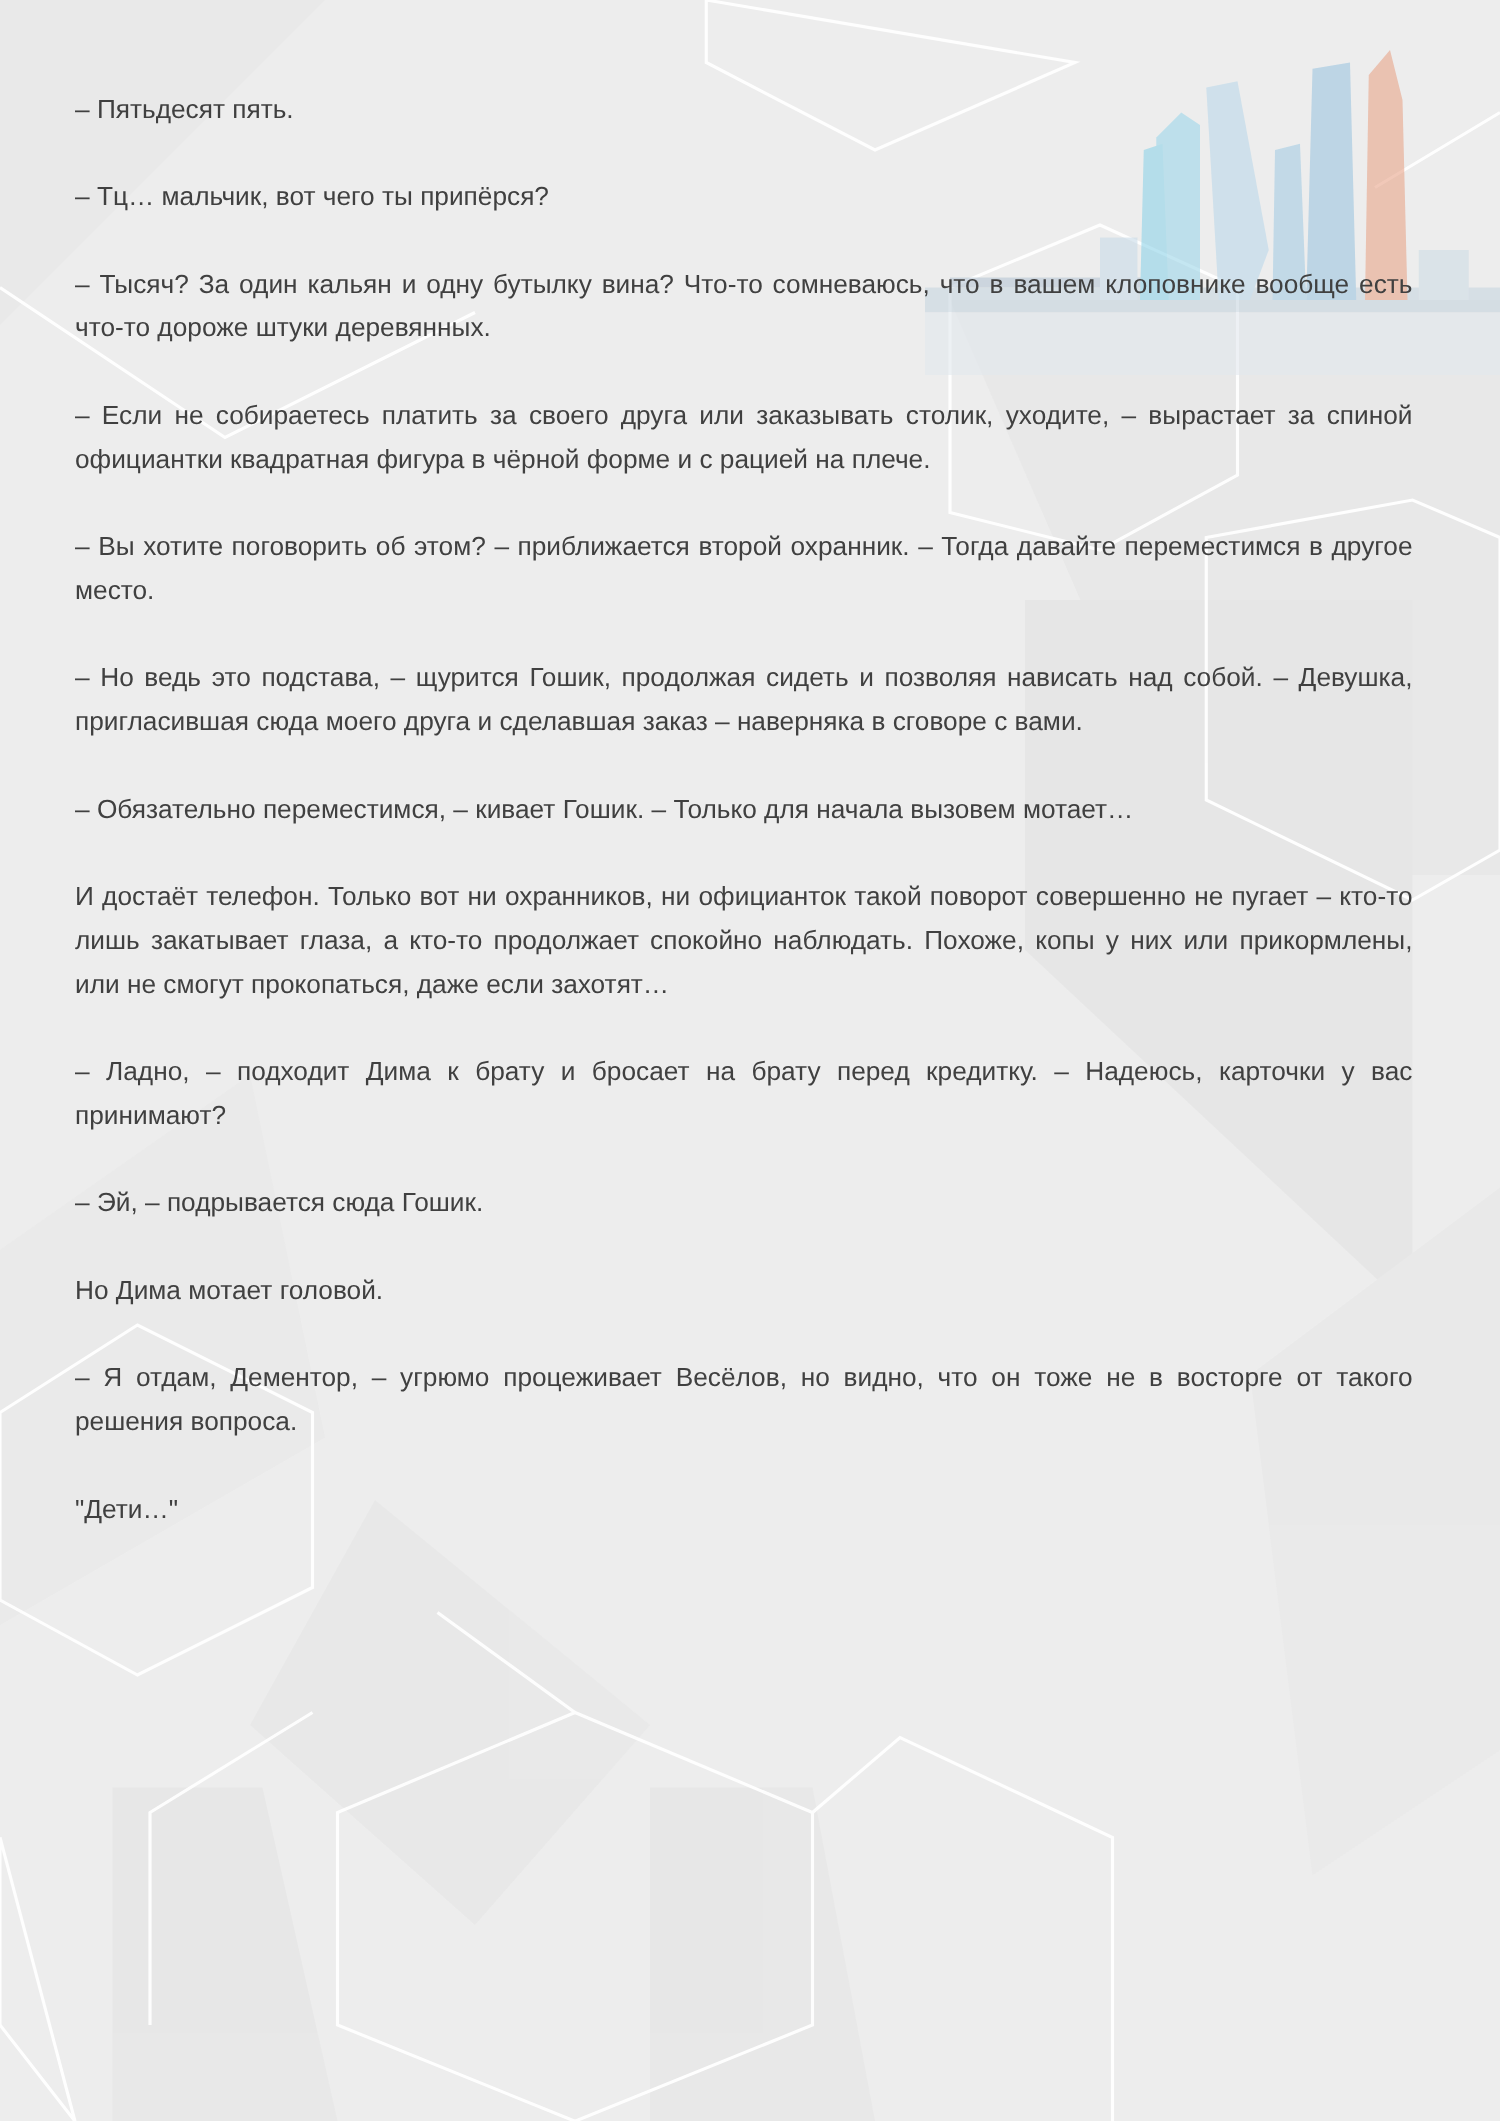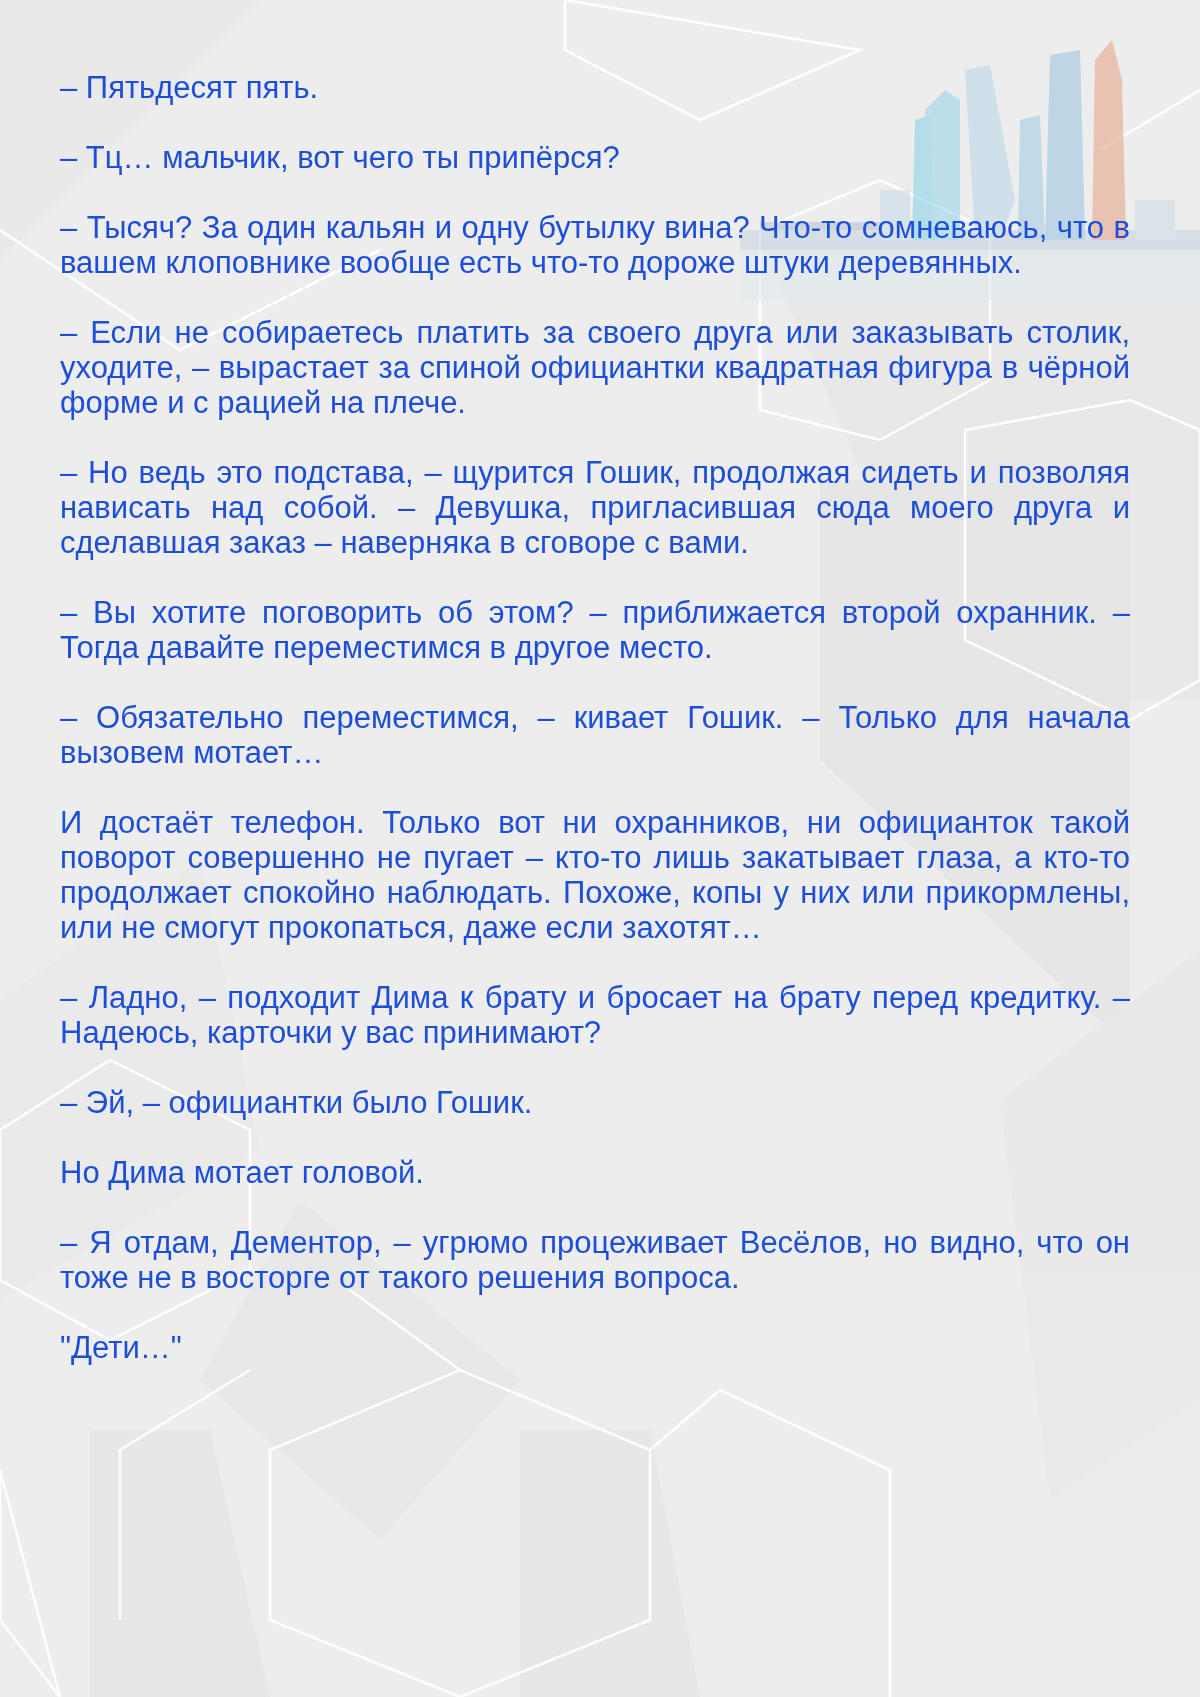--- a/index.html
+++ b/index.html
@@ -18,22 +18,22 @@
     .skyline {
       position: absolute; left: 740px; top: 0; width: 460px; height: 300px;
       z-index: 1; opacity: 0.85;
     }
     .page {
       position: absolute;
       left: 60px;
       top: 70px;
       width: 1070px;
       z-index: 2;
-      color: #1d4ed8;
-      font-size: 31px;
+      color: #404040;
+      font-size: 21px;
       line-height: 35px;
     }
     .para {
       margin: 0 0 35px 0;
       text-align: justify;
     }
   </style>
 </head>
 <body>
 
@@ -79,22 +79,22 @@
     <rect x="395" y="200" width="40" height="40" fill="#cfdde6"></rect>
     <rect x="0" y="250" width="460" height="50" fill="#e3e9ee"></rect>
   </g>
 </svg>
 
 <div class="page">
   <p class="para">– Пятьдесят пять.</p>
   <p class="para">– Тц… мальчик, вот чего ты припёрся?</p>
   <p class="para">– Тысяч? За один кальян и одну бутылку вина? Что-то сомневаюсь, что в вашем клоповнике вообще есть что-то дороже штуки деревянных.</p>
   <p class="para">– Если не собираетесь платить за своего друга или заказывать столик, уходите, – вырастает за спиной официантки квадратная фигура в чёрной форме и с рацией на плече.</p>
+  <p class="para">– Вы хотите поговорить об этом? – приближается второй охранник. – Тогда давайте переместимся в другое место.</p>
   <p class="para">– Но ведь это подстава, – щурится Гошик, продолжая сидеть и позволяя нависать над собой. – Девушка, пригласившая сюда моего друга и сделавшая заказ – наверняка в сговоре с вами.</p>
-  <p class="para">– Вы хотите поговорить об этом? – приближается второй охранник. – Тогда давайте переместимся в другое место.</p>
   <p class="para">– Обязательно переместимся, – кивает Гошик. – Только для начала вызовем мотает…</p>
   <p class="para">И достаёт телефон. Только вот ни охранников, ни официанток такой поворот совершенно не пугает – кто-то лишь закатывает глаза, а кто-то продолжает спокойно наблюдать. Похоже, копы у них или прикормлены, или не смогут прокопаться, даже если захотят…</p>
   <p class="para">– Ладно, – подходит Дима к брату и бросает на брату перед кредитку. – Надеюсь, карточки у вас принимают?</p>
-  <p class="para">– Эй, – официантки было Гошик.</p>
+  <p class="para">– Эй, – подрывается сюда Гошик.</p>
   <p class="para">Но Дима мотает головой.</p>
   <p class="para">– Я отдам, Дементор, – угрюмо процеживает Весёлов, но видно, что он тоже не в восторге от такого решения вопроса.</p>
   <p class="para">"Дети…"</p>
 </div>
 
 </body></html>

